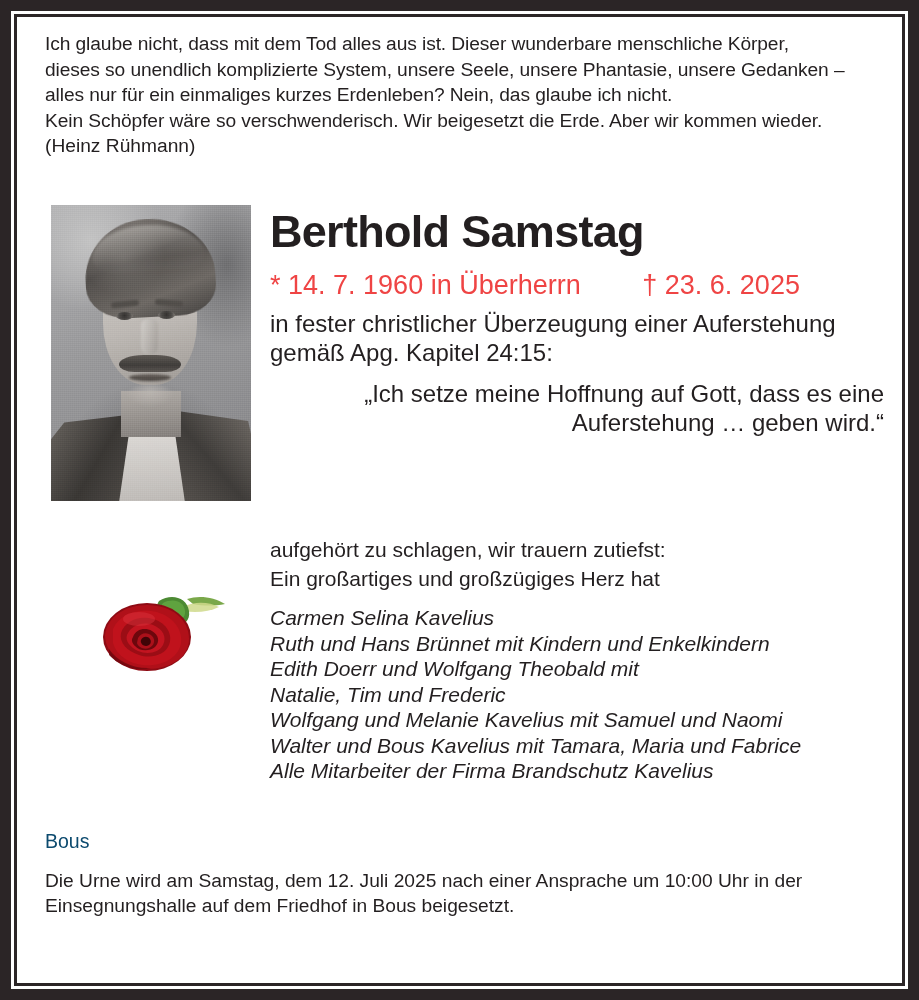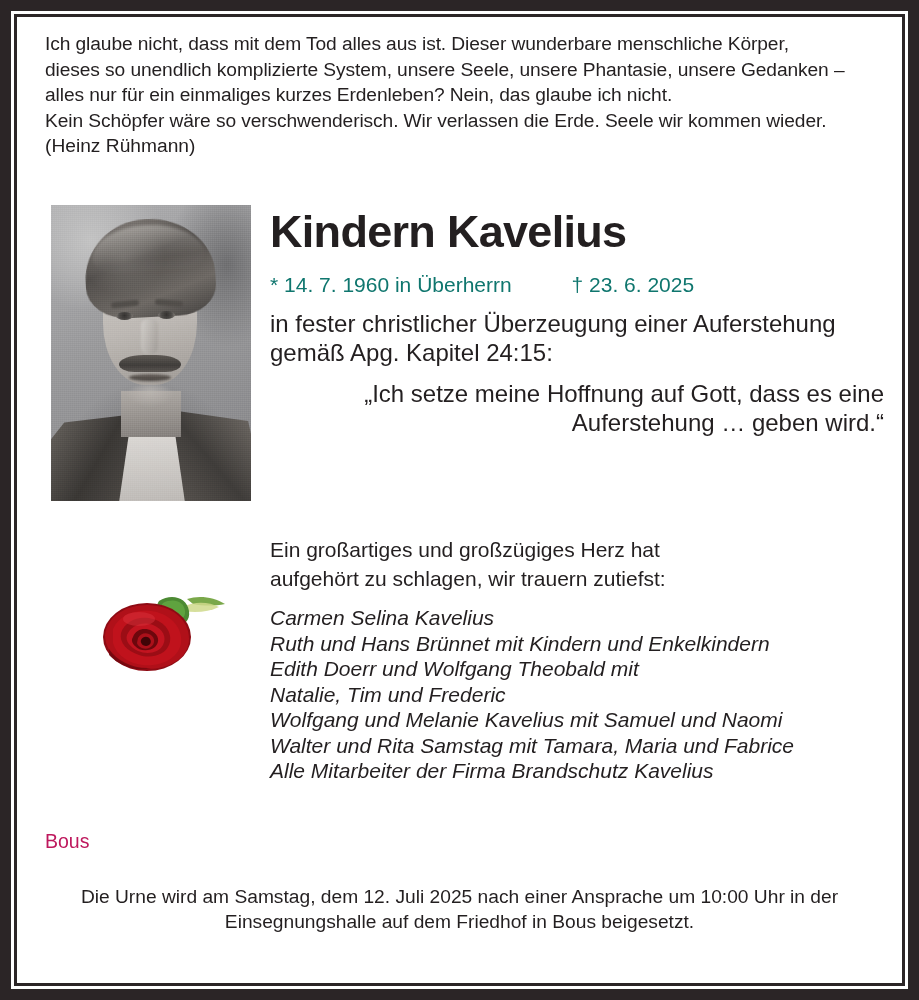--- a/index.html
+++ b/index.html
@@ -240,22 +240,22 @@
   .deceased-name {
     font-size: 45px;
     font-weight: bold;
     color: #231f20;
     letter-spacing: -0.7px;
     line-height: 54px;
     margin: 0 0 12px 0;
     white-space: nowrap;
   }
   .dates-row {
-    font-size: 21px;
-    color: #0f766e;
+    font-size: 27px;
+    color: #ef4444;
     line-height: 28px;
     margin-bottom: 10px;
     white-space: nowrap;
   }
   .dates-row .birth { display: inline-block; }
   .dates-row .death { display: inline-block; margin-left: 54px; }
 
   .belief-line, .scripture-line {
     font-size: 24px;
     color: #231f20;
@@ -281,45 +281,45 @@
   }
 
   
   .bottom-block {
     margin-top: 44px;
     padding-left: 28px;
     padding-right: 28px;
   }
   .place-name {
     font-size: 19.5px;
-    color: #be185d;
+    color: #0c4a6e;
     line-height: 26px;
-    margin-bottom: 30px;
+    margin-bottom: 14px;
   }
   .info-para {
     font-size: 19.2px;
     color: #231f20;
     line-height: 25.5px;
     margin-bottom: 19px;
   }
   .info-para:last-child { margin-bottom: 0; }
-  .info-para .l { display: block; white-space: nowrap; text-align: center; }
+  .info-para .l { display: block; white-space: nowrap; }
 </style>
 </head>
 <body>
 
 <div class="notice">
   <div class="notice-inner-gap">
     <div class="notice-body">
 
       <div class="quote-block pad">
         <div class="quote-line">Ich glaube nicht, dass mit dem Tod alles aus ist. Dieser wunderbare menschliche Körper,</div>
         <div class="quote-line">dieses so unendlich komplizierte System, unsere Seele, unsere Phantasie, unsere Gedanken –</div>
         <div class="quote-line">alles nur für ein einmaliges kurzes Erdenleben? Nein, das glaube ich nicht.</div>
-        <div class="quote-line">Kein Schöpfer wäre so verschwenderisch. Wir verlassen die Erde. Seele wir kommen wieder.</div>
+        <div class="quote-line">Kein Schöpfer wäre so verschwenderisch. Wir beigesetzt die Erde. Aber wir kommen wieder.</div>
         <div class="quote-attrib">(Heinz Rühmann)</div>
       </div>
 
       <div class="middle">
 
         <div class="left-col">
 
           <div class="portrait">
             <div class="p-bg"></div>
             <div class="p-jacket-l"></div>
@@ -358,21 +358,21 @@
                 <path d="M26 78 C34 90 50 98 68 97 C54 101 36 95 26 84 Z" fill="#6d070d" opacity="0.75"></path>
                 <ellipse cx="56" cy="48" rx="16" ry="7" fill="#d8323c" opacity="0.5"></ellipse>
               </g>
             </svg>
           </div>
 
         </div>
 
         <div class="right-col">
 
-          <h1 class="deceased-name">Kindern Kavelius</h1>
+          <h1 class="deceased-name">Berthold Samstag</h1>
 
           <div class="dates-row">
             <span class="birth">
               <span>*</span>
               <span>14. 7. 1960 in Überherrn</span>
             </span>
             <span class="death">
               <span>†</span>
               <span>23. 6. 2025</span>
             </span>
@@ -382,30 +382,30 @@
             <div class="belief-line">in fester christlicher Überzeugung einer Auferstehung</div>
             <div class="belief-line">gemäß Apg. Kapitel 24:15:</div>
           </div>
 
           <div class="scripture-block">
             <div class="scripture-line">„Ich setze meine Hoffnung auf Gott, dass es eine</div>
             <div class="scripture-line">Auferstehung … geben wird.“</div>
           </div>
 
           <div class="mourn-block">
+            <div class="mourn-line">aufgehört zu schlagen, wir trauern zutiefst:</div>
             <div class="mourn-line">Ein großartiges und großzügiges Herz hat</div>
-            <div class="mourn-line">aufgehört zu schlagen, wir trauern zutiefst:</div>
 
             <div class="family-list">
               <div class="family-line">Carmen Selina Kavelius</div>
               <div class="family-line">Ruth und Hans Brünnet mit Kindern und Enkelkindern</div>
               <div class="family-line">Edith Doerr und Wolfgang Theobald mit</div>
               <div class="family-line">Natalie, Tim und Frederic</div>
               <div class="family-line">Wolfgang und Melanie Kavelius mit Samuel und Naomi</div>
-              <div class="family-line">Walter und Rita Samstag mit Tamara, Maria und Fabrice</div>
+              <div class="family-line">Walter und Bous Kavelius mit Tamara, Maria und Fabrice</div>
               <div class="family-line">Alle Mitarbeiter der Firma Brandschutz Kavelius</div>
             </div>
           </div>
 
         </div>
       </div>
 
       <div class="bottom-block">
 
         <div class="place-name">Bous</div>

